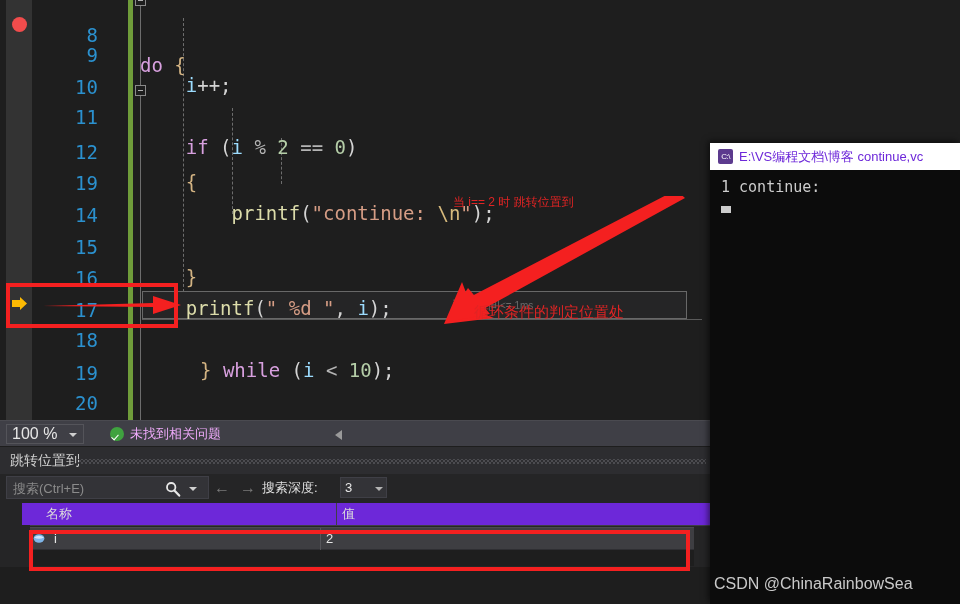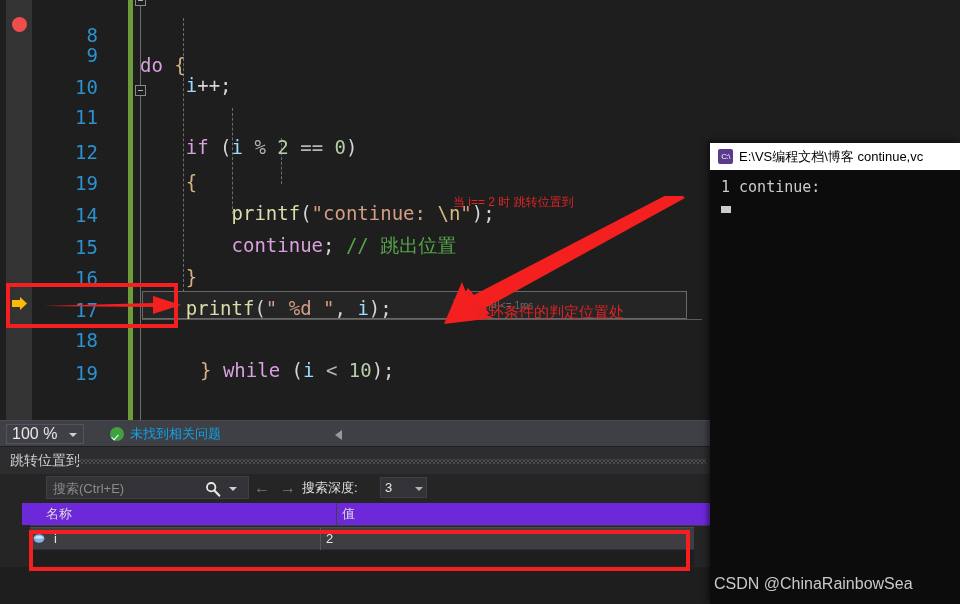--- a/index.html
+++ b/index.html
@@ -240,21 +240,21 @@
     position: absolute;
     left: 3px; top: 6px;
     width: 3px; height: 6px;
     border: solid #ffffff;
     border-width: 0 1.6px 1.6px 0;
     transform: rotate(42deg);
   }
   .status-text {
     position: absolute;
     left: 130px; top: 4px;
-    color: #0ea5e9;
+    color: #f0abfc;
     font-size: 13px;
     line-height: 18px;
   }
   .status-nav-left {
     position: absolute;
     left: 335px; top: 9px;
     width: 0; height: 0;
     border-top: 5px solid transparent;
     border-bottom: 5px solid transparent;
     border-right: 7px solid #9a9a9a;
@@ -288,21 +288,21 @@
     background-image:
       radial-gradient(#4c4c50 0.8px, transparent 0.9px),
       radial-gradient(#4c4c50 0.8px, transparent 0.9px);
     background-size: 4px 4px;
     background-position: 0 0, 2px 2px;
   }
 
   #locals-toolbar {
     position: absolute;
     left: 0; top: 27px;
-    width: 710px; height: 28px; margin-left: 40px;
+    width: 710px; height: 28px;
   }
   #search-box {
     position: absolute;
     left: 6px; top: 2px;
     width: 203px; height: 23px;
     background: #333337;
     border: 1px solid #3f3f46;
     box-sizing: border-box;
   }
   #search-input-text {
@@ -471,21 +471,21 @@
     font-size: 8px;
     line-height: 15px;
     text-align: center;
     font-family: "Liberation Sans", sans-serif;
     letter-spacing: -0.5px;
   }
   #console-title-text {
     position: absolute;
     left: 29px; top: 4px;
     width: 218px;
-    color: #000000;
+    color: #6d28d9;
     font-size: 13px;
     line-height: 19px;
     white-space: nowrap;
     overflow: hidden;
   }
   #console-body {
     position: absolute;
     left: 4px; top: 27px;
     width: 250px; height: 434px;
     background: #0c0c0c;
@@ -572,21 +572,20 @@
         <span class="code"><span class="c-punc">    </span><span class="c-brace">{</span></span>
       </div>
 
       <div class="row" style="top:138px;">
         <span class="ln">19</span>
         <span class="code"><span class="c-punc">        </span><span class="c-fn">printf</span><span class="c-punc">(</span><span class="c-str">"continue: </span><span class="c-esc">\n</span><span class="c-str">"</span><span class="c-punc">);</span></span>
       </div>
 
       <div class="row" style="top:170px;">
         <span class="ln">14</span>
-        <span class="code"><span class="c-punc">        </span><span class="c-kw">continue</span><span class="c-punc">; </span><span class="c-cmt">// 跳出位置</span></span>
       </div>
 
       <div class="row" style="top:202px;">
         <span class="ln">15</span>
         <span class="code"><span class="c-punc">    </span><span class="c-brace">}</span></span>
       </div>
 
       <div class="row" style="top:233px;">
         <span class="ln">16</span>
         <span class="code"><span class="c-punc">    </span><span class="c-fn">printf</span><span class="c-punc">(</span><span class="c-str">" %d "</span><span class="c-punc">, </span><span class="c-var">i</span><span class="c-punc">);</span></span>
@@ -600,20 +599,24 @@
       <div class="row" style="top:295px;">
         <span class="ln">18</span>
         <span class="code" style="left:200px;"><span class="c-brace">}</span><span class="c-punc"> </span><span class="c-kw">while</span><span class="c-punc"> (</span><span class="c-var">i</span><span class="c-op"> &lt; </span><span class="c-num">10</span><span class="c-punc">);</span></span>
       </div>
 
       <div class="row" style="top:328px;">
         <span class="ln">19</span>
         <span class="code"></span>
       </div>
 
+      <div class="row" style="top:358px;">
+        <span class="ln">20</span>
+        <span class="code" style="left:200px;"></span>
+      </div>
 
       <div class="row" style="top:388px;">
         <span class="ln">21</span>
         
       </div>
     </div>
 
     <div class="elapsed"><span>已用时间</span><span class="small">&lt;= 1ms</span></div>
 
     <div class="annot-rect" id="annot-rect-line18"></div>

